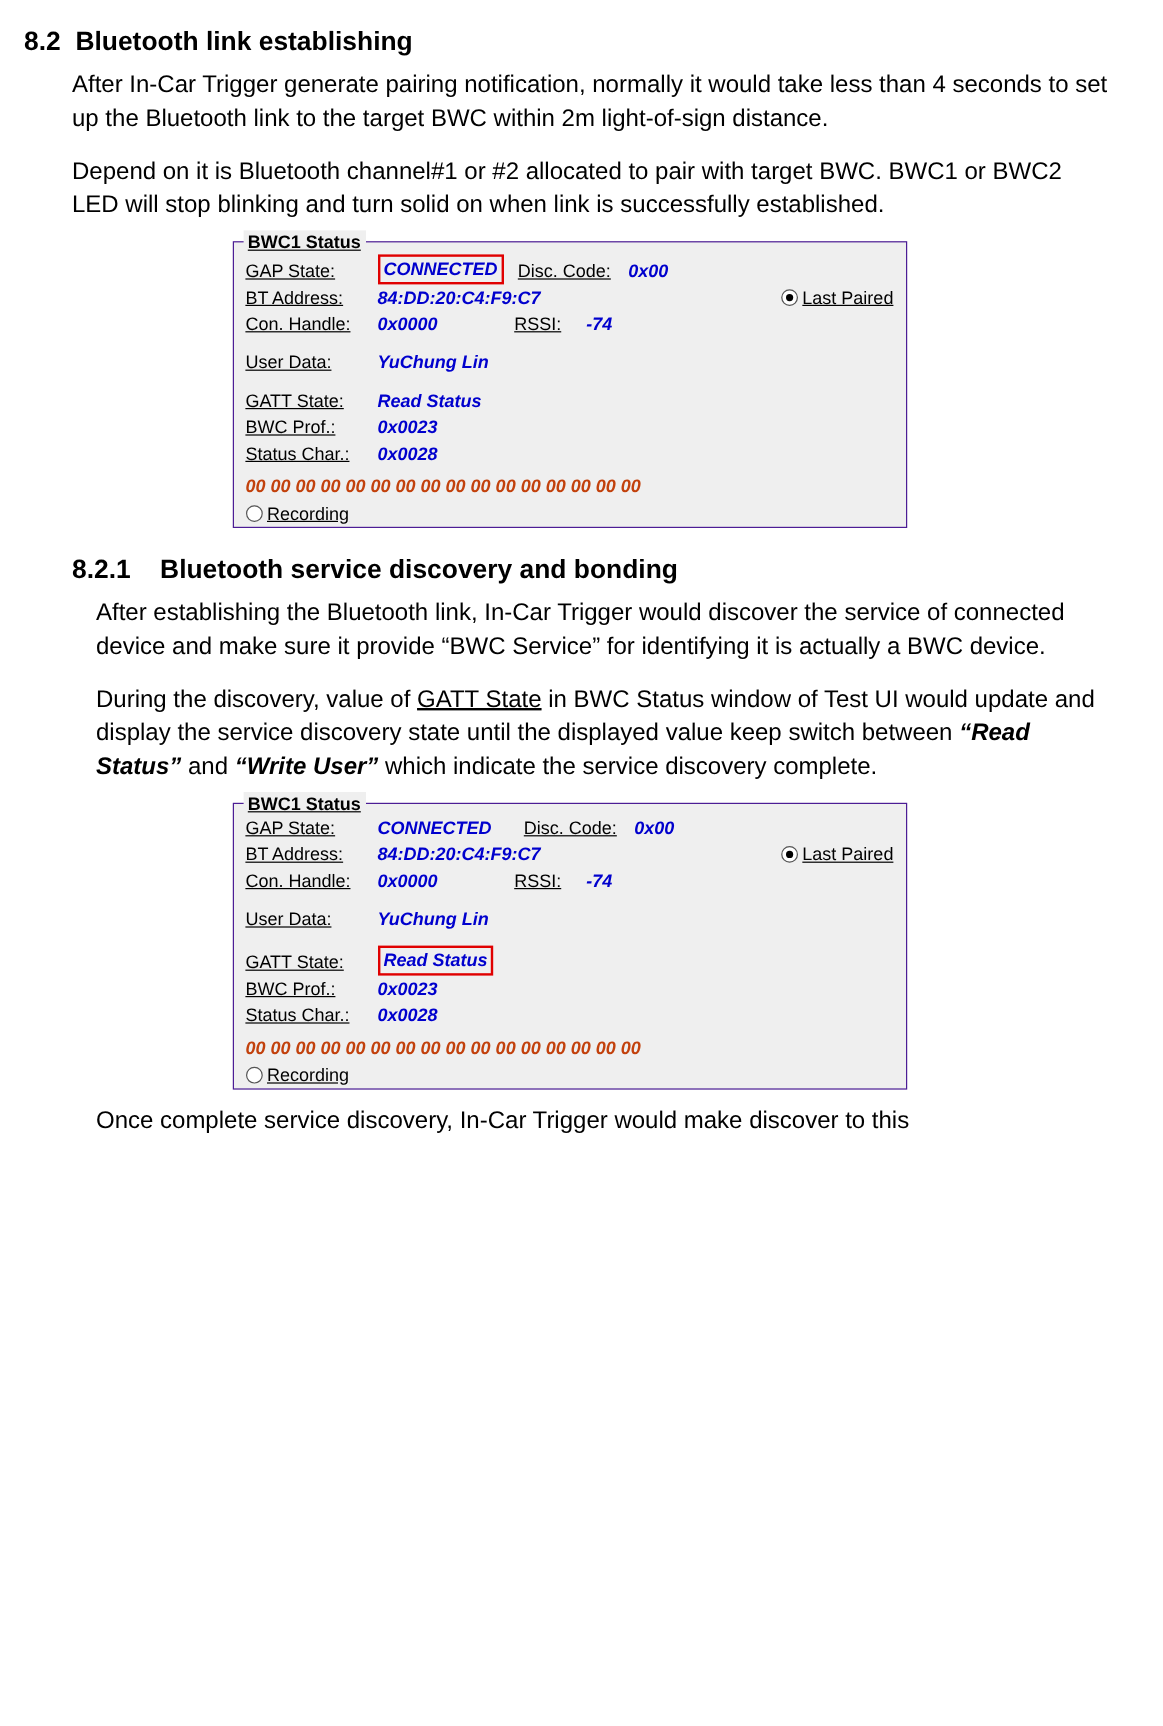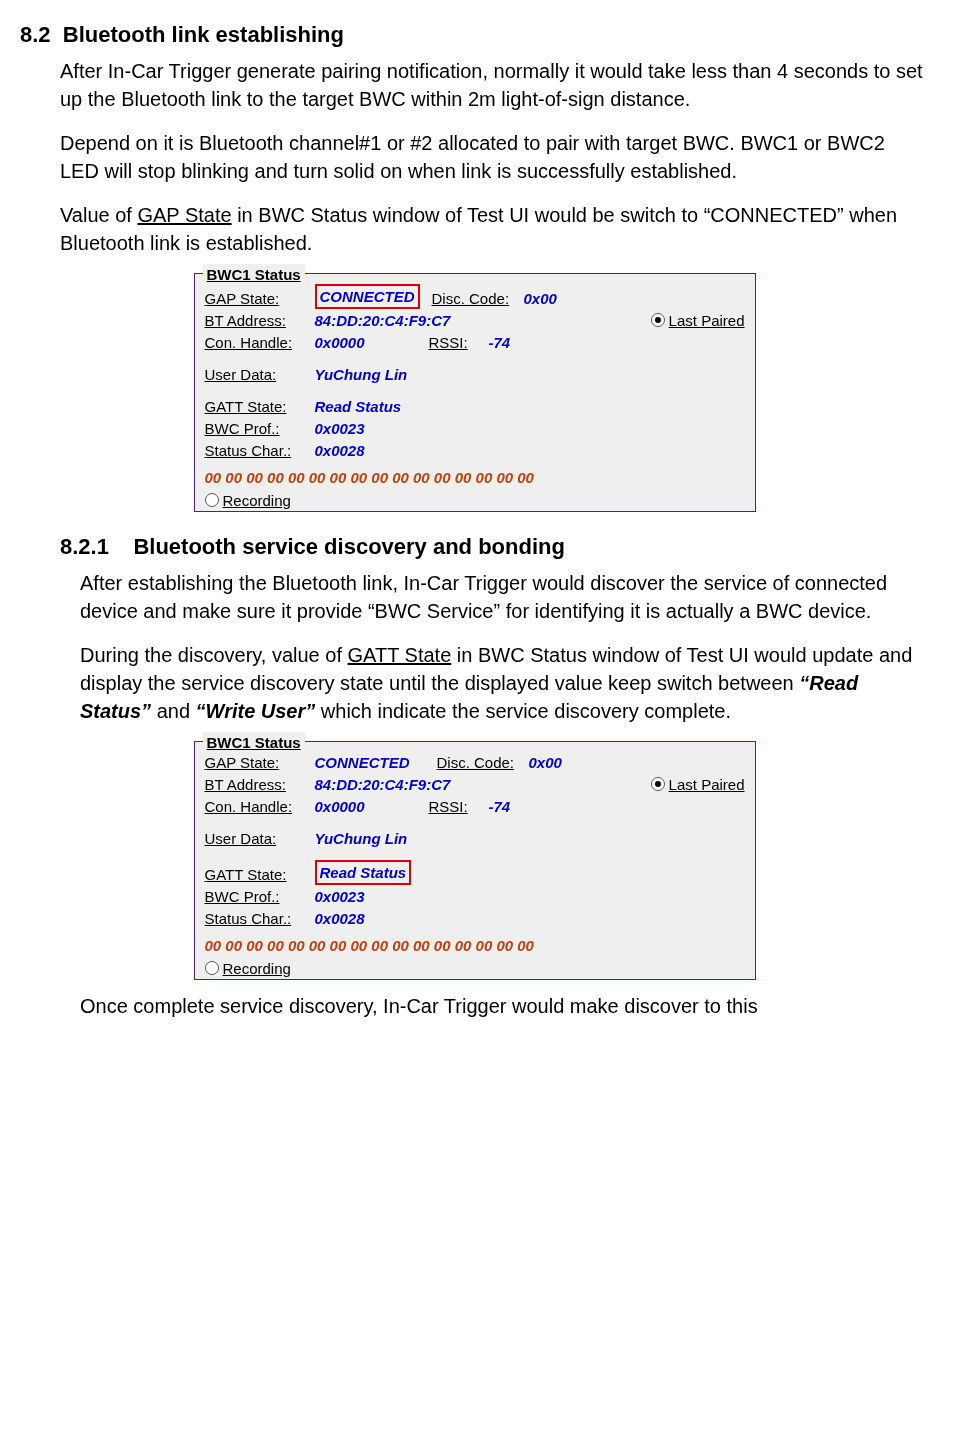--- a/index.html
+++ b/index.html
@@ -127,23 +127,20 @@
 </head>
 <body>
 
 <div class="h2">
   <span>8.2</span>&nbsp;&nbsp;<span>Bluetooth link establishing</span>
 </div>
 
 <div class="body-block">
   <p>After In-Car Trigger generate pairing notification, normally it would take less than 4 seconds to set up the Bluetooth link to the target BWC within 2m light-of-sign distance.</p>
   <p>Depend on it is Bluetooth channel#1 or #2 allocated to pair with target BWC. BWC1 or BWC2 LED will stop blinking and turn solid on when link is successfully established.</p>
-  <p>
-    <span>Value of </span><span class="ul">GAP State</span><span> in BWC Status window of Test UI would be switch to “CONNECTED” when Bluetooth link is established.</span>
-  </p>
 </div>
 
 <div class="panel-wrap">
   <div class="panel">
     <div class="panel-legend">BWC1 Status</div>
 
     <div class="row">
       <span class="lbl">GAP State:</span>
       <span class="redbox"><span class="val">CONNECTED</span></span>
       <span style="width:8px"></span>

